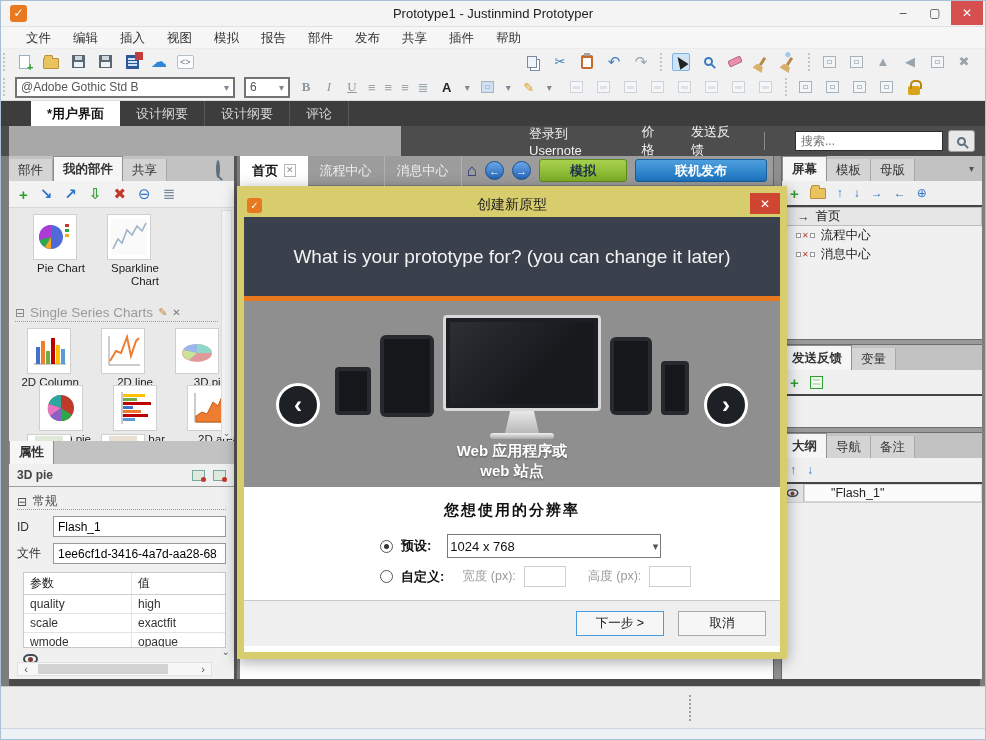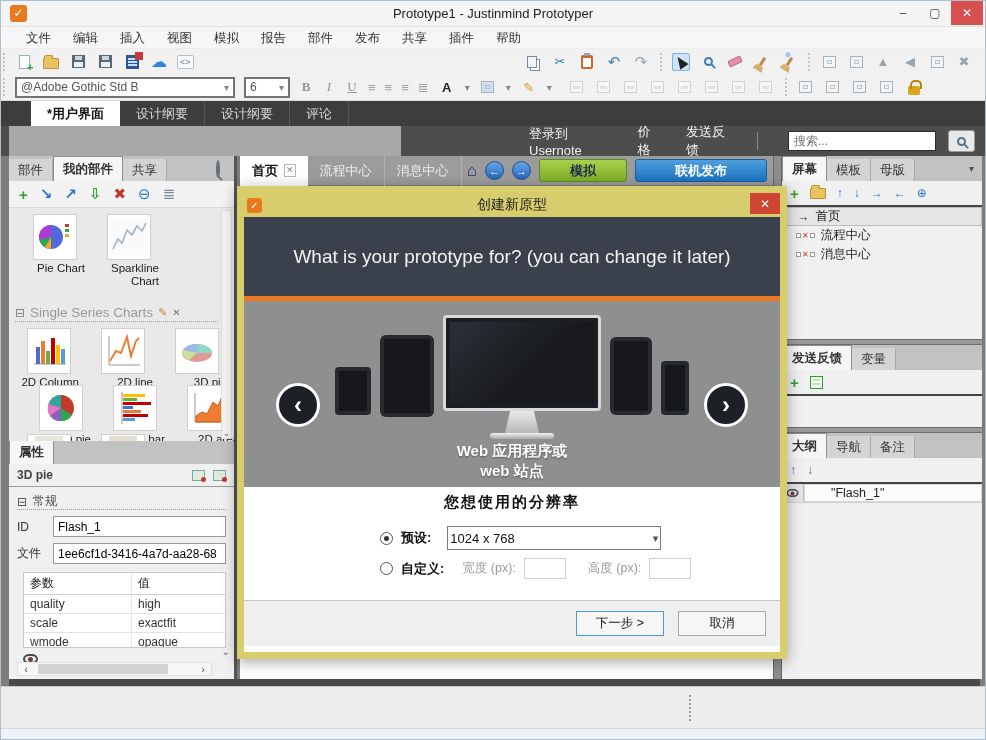--- a/index.html
+++ b/index.html
@@ -72,21 +72,21 @@
   
   .maintabs { position:absolute; left:0; top:100px; width:100%; height:25px; background:#3d3d3d; display:flex; align-items:flex-end; padding-left:30px; }
   .mtab { height:25px; line-height:25px; padding:0 16px; color:#d6d6d6; font-size:13px; border-right:1px solid #565656; }
   .mtab.active { background:#fff; color:#111; font-weight:bold; border-right:none; }
 
   
   .subbar { position:absolute; left:0; top:125px; width:100%; height:30px; background:#4d4d4d; }
   .subbar .lightblock { position:absolute; left:8px; top:0; width:392px; height:30px; background:#a8a8a8; }
   .subbar .links { position:absolute; left:528px; right:10px; top:0; height:30px; display:flex; align-items:center; gap:26px; color:#f2f2f2; font-size:13px; }
   .subbar .vdivider { width:1px; height:18px; background:#8a8a8a; }
-  .searchwrap { display:flex; align-items:center; gap:12px; margin-left:4px; }
+  .searchwrap { display:flex; align-items:center; gap:5px; margin-left:4px; }
   .searchwrap input { width:148px; height:20px; border:1px solid #2e2e2e; padding:0 5px; font-size:12px; }
   .searchbtn { width:27px; height:22px; background:#e8e8e8; border:1px solid #9a9a9a; border-radius:3px; display:flex; align-items:center; justify-content:center; }
 
   
   .workspace { position:absolute; left:0; top:155px; width:100%; height:530px; background:#7d7d7d; }
   .bottom-strip { position:absolute; left:8px; right:5px; bottom:0; height:7px; background:#4a4a4a; }
 
   
   .left-panel { position:absolute; left:8px; top:0; width:228px; height:523px; background:#f0f0f0; border-right:3px solid #555; }
   .ptabs { height:25px; background:#c2c2c2; display:flex; align-items:flex-end; position:relative; }
@@ -180,21 +180,21 @@
   .tab-l { width:54px; height:82px; margin-bottom:22px; border-radius:6px; }
   .monitor { width:158px; display:flex; flex-direction:column; align-items:center; }
   .mon-screen { width:158px; height:96px; background:#1b1e22; border:3px solid #d9d9d9; border-radius:4px; position:relative; }
   .mon-screen::after { content:""; position:absolute; inset:4px; background:linear-gradient(135deg,#2c3036 0%,#17191d 60%); }
   .mon-neck { width:34px; height:22px; background:linear-gradient(#e8e8e8,#b9b9b9); clip-path:polygon(15% 0,85% 0,100% 100%,0 100%); }
   .mon-base { width:64px; height:6px; background:linear-gradient(#f0f0f0,#a8a8a8); border-radius:3px; }
   .phone-l { width:42px; height:78px; margin-bottom:24px; border-radius:6px; }
   .phone-s { width:28px; height:54px; margin-bottom:24px; border-radius:4px; }
   .car-caption { position:absolute; left:0; right:0; bottom:6px; text-align:center; color:#fff; font-weight:bold; font-size:15px; line-height:20px; text-shadow:0 1px 2px rgba(0,0,0,.4); }
   .dlg-res { height:113px; background:#fff; }
-  .res-head { text-align:center; font-weight:bold; font-size:15px; color:#111; padding-top:6px; letter-spacing:2px; }
+  .res-head { text-align:center; font-weight:bold; font-size:15px; color:#111; padding-top:14px; letter-spacing:2px; }
   .res-row { display:flex; align-items:center; margin-left:136px; margin-top:14px; gap:8px; }
   .res-row.custom { margin-top:8px; }
   .radio { width:13px; height:13px; border:1px solid #555; border-radius:50%; background:#fff; position:relative; }
   .radio.on::after { content:""; position:absolute; inset:3px; background:#333; border-radius:50%; }
   .rlabel { font-weight:bold; color:#111; font-size:13px; }
   .res-select { width:214px; height:24px; border:1px solid #7a7a7a; background:#fff; display:flex; align-items:center; padding:0 2px; font-size:13px; color:#111; margin-left:8px; }
   .res-select .arr { margin-left:auto; color:#555; font-size:11px; }
   .glabel { color:#9a9a9a; font-size:12.5px; }
   .ginput { width:42px; height:21px; border:1px solid #cfcfcf; background:#fff; }
   .dlg-footer { height:46px; background:#efefef; border-top:1px solid #c9c9c9; display:flex; align-items:center; justify-content:flex-end; gap:14px; padding-right:14px; }

